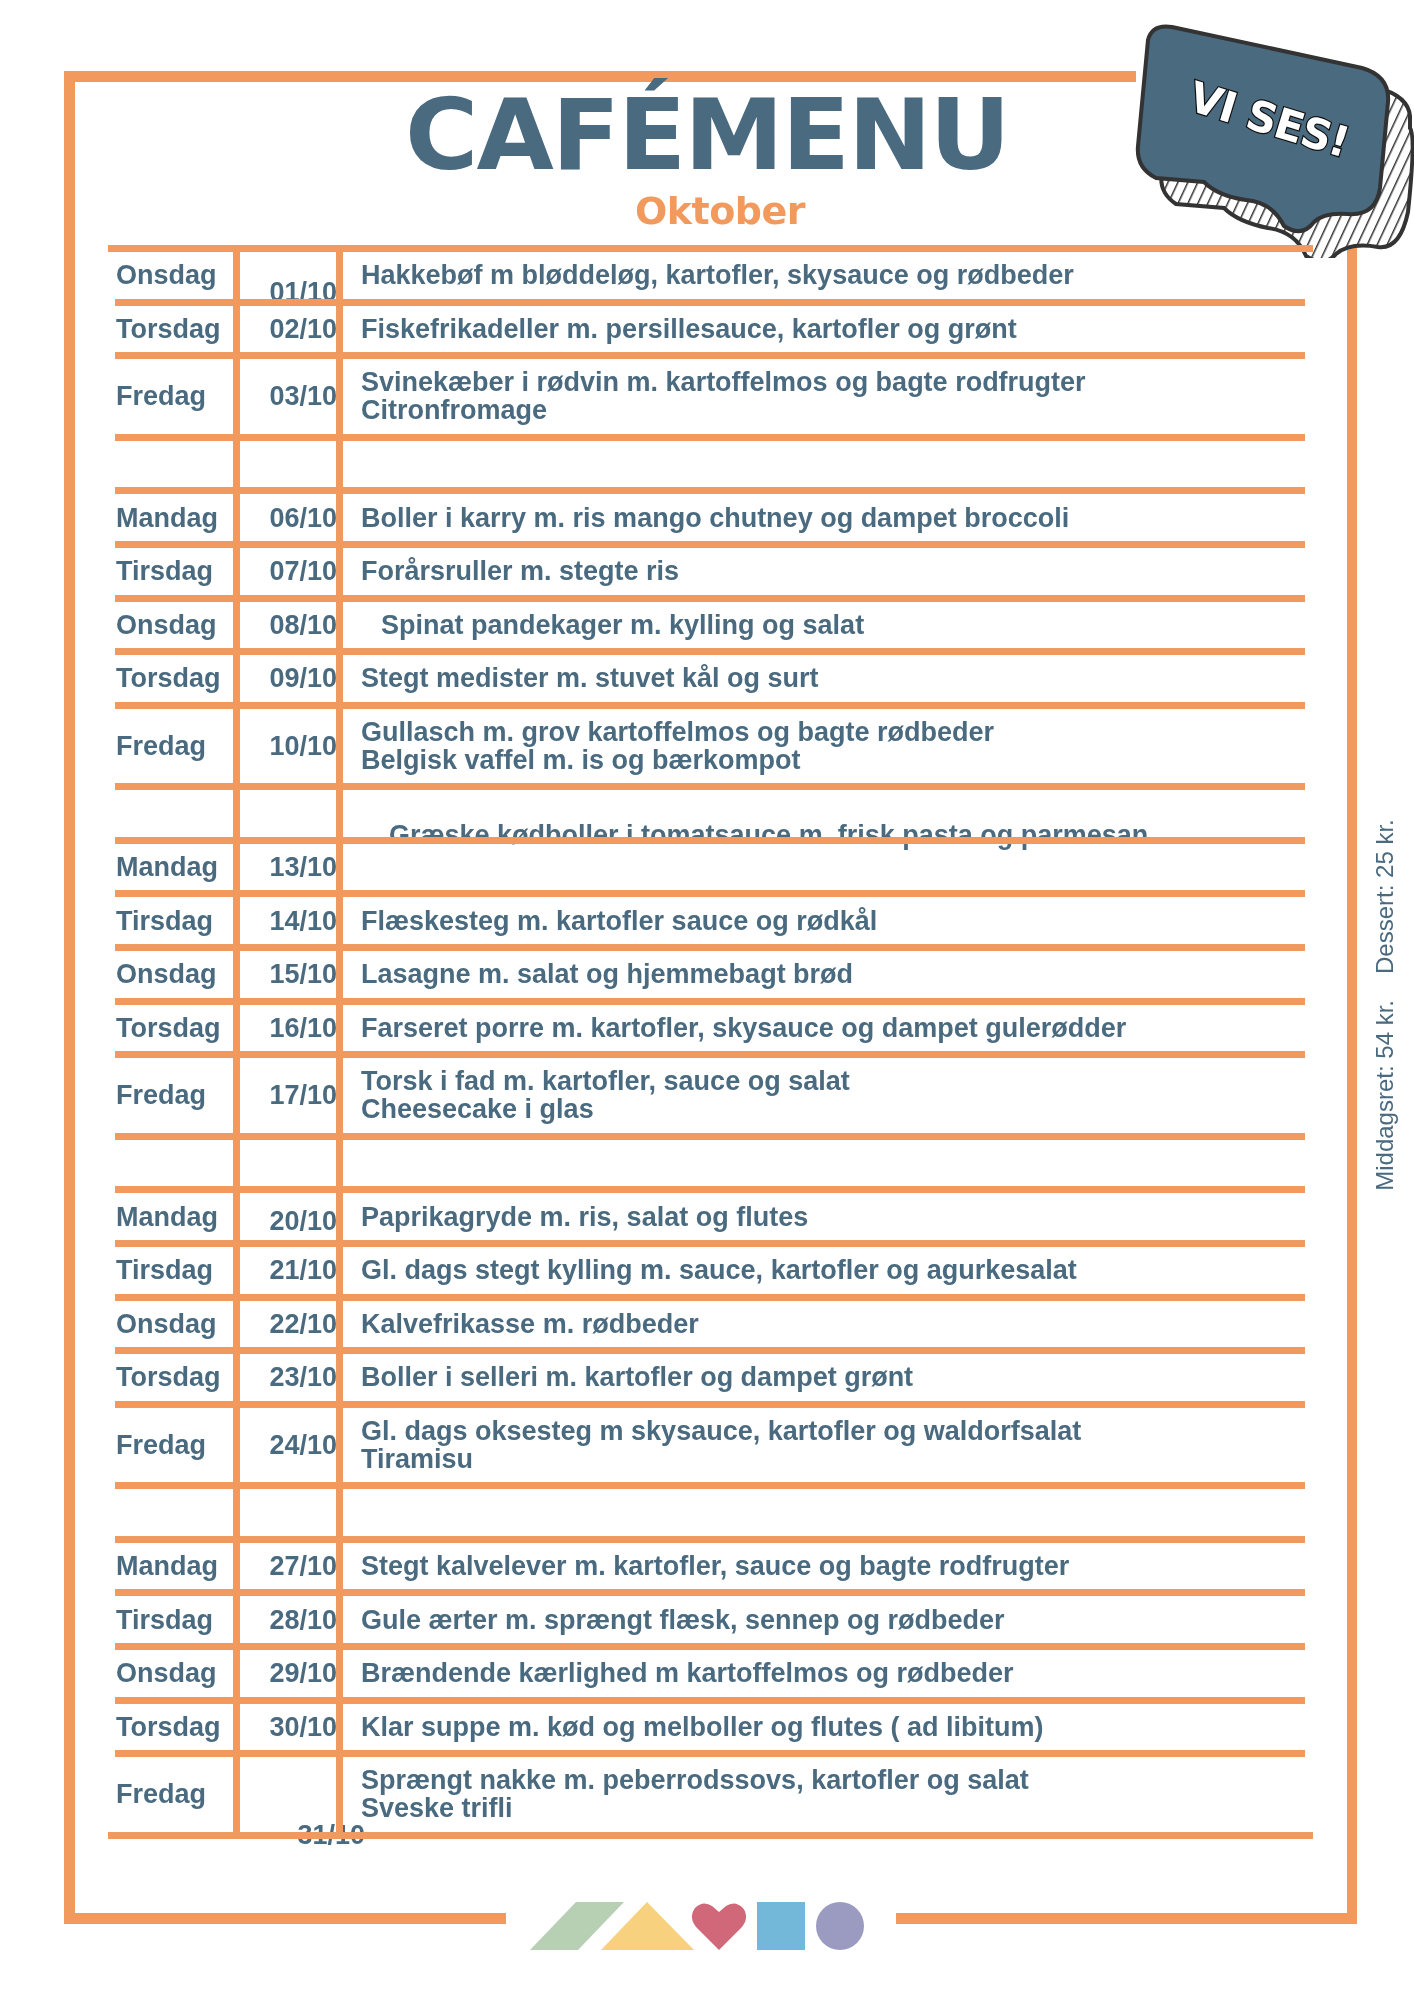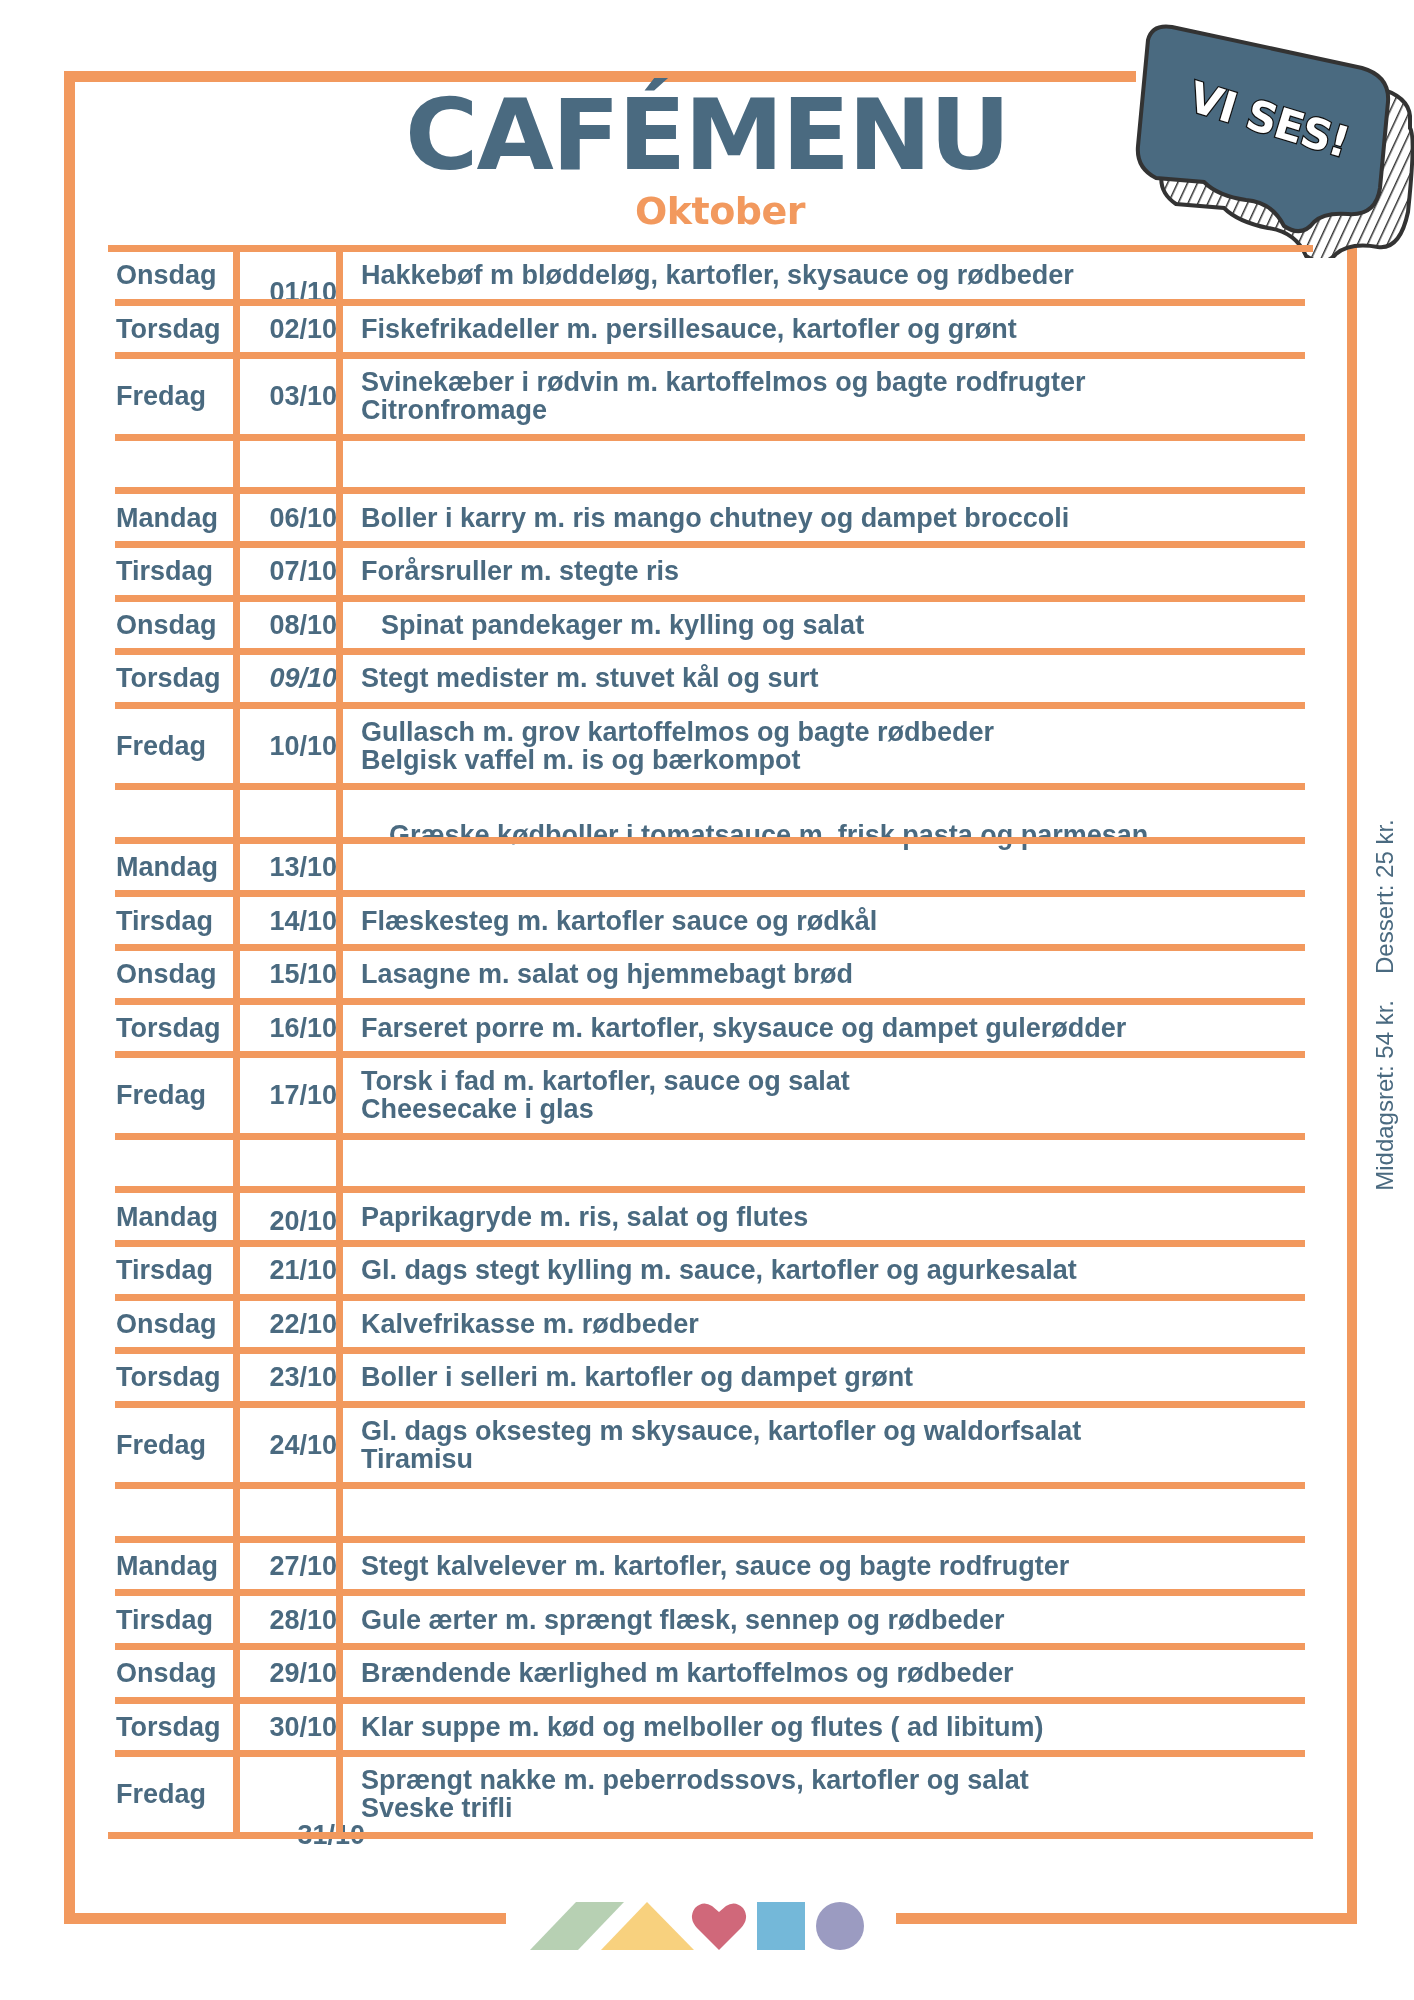--- a/index.html
+++ b/index.html
@@ -70,21 +70,21 @@
     <div class="cell day" style="top: 503.6px;">Mandag</div>
     <div class="cell date" style="top: 503.6px;">06/10</div>
     <div class="cell dish" style="top: 503.6px;">Boller i karry m. ris mango chutney og dampet broccoli</div>
     <div class="cell day" style="top: 557.2px;">Tirsdag</div>
     <div class="cell date" style="top: 557.2px;">07/10</div>
     <div class="cell dish" style="top: 557.2px;">Forårsruller m. stegte ris</div>
     <div class="cell day" style="top: 610.8px;">Onsdag</div>
     <div class="cell date" style="top: 610.8px;">08/10</div>
     <div class="cell dish" style="top: 610.8px; margin-left: 20px;">Spinat pandekager m. kylling og salat</div>
     <div class="cell day" style="top: 664.4px;">Torsdag</div>
-    <div class="cell date" style="top: 664.4px; font-style: italic;">09/10</div>
+    <div class="cell date" style="top: 664.4px;">09/10</div>
     <div class="cell dish" style="top: 664.4px;">Stegt medister m. stuvet kål og surt</div>
     <div class="cell day" style="top: 731.95px;">Fredag</div>
     <div class="cell date" style="top: 731.95px;">10/10</div>
     <div class="cell dish" style="top: 717.95px;">Gullasch m. grov kartoffelmos og bagte rødbeder</div>
     <div class="cell dish" style="top: 745.95px;">Belgisk vaffel m. is og bærkompot</div>
     <div class="cell day" style="top: 853.1px;">Mandag</div>
     <div class="cell date" style="top: 853.1px;">13/10</div>
     <div class="cell dish" style="top: 821px; margin-left: 28px;">Græske kødboller i tomatsauce m. frisk pasta og parmesan</div>
     <div class="cell day" style="top: 906.7px;">Tirsdag</div>
     <div class="cell date" style="top: 906.7px;">14/10</div>

